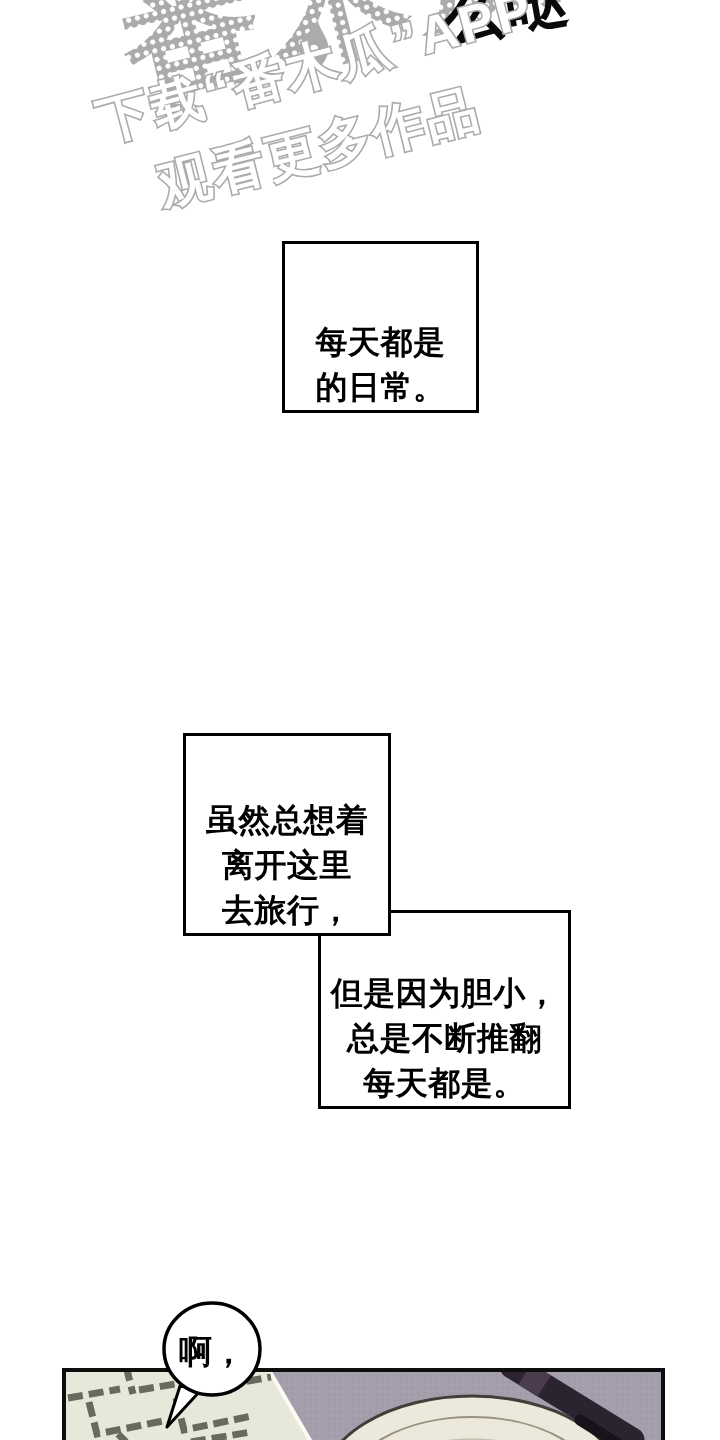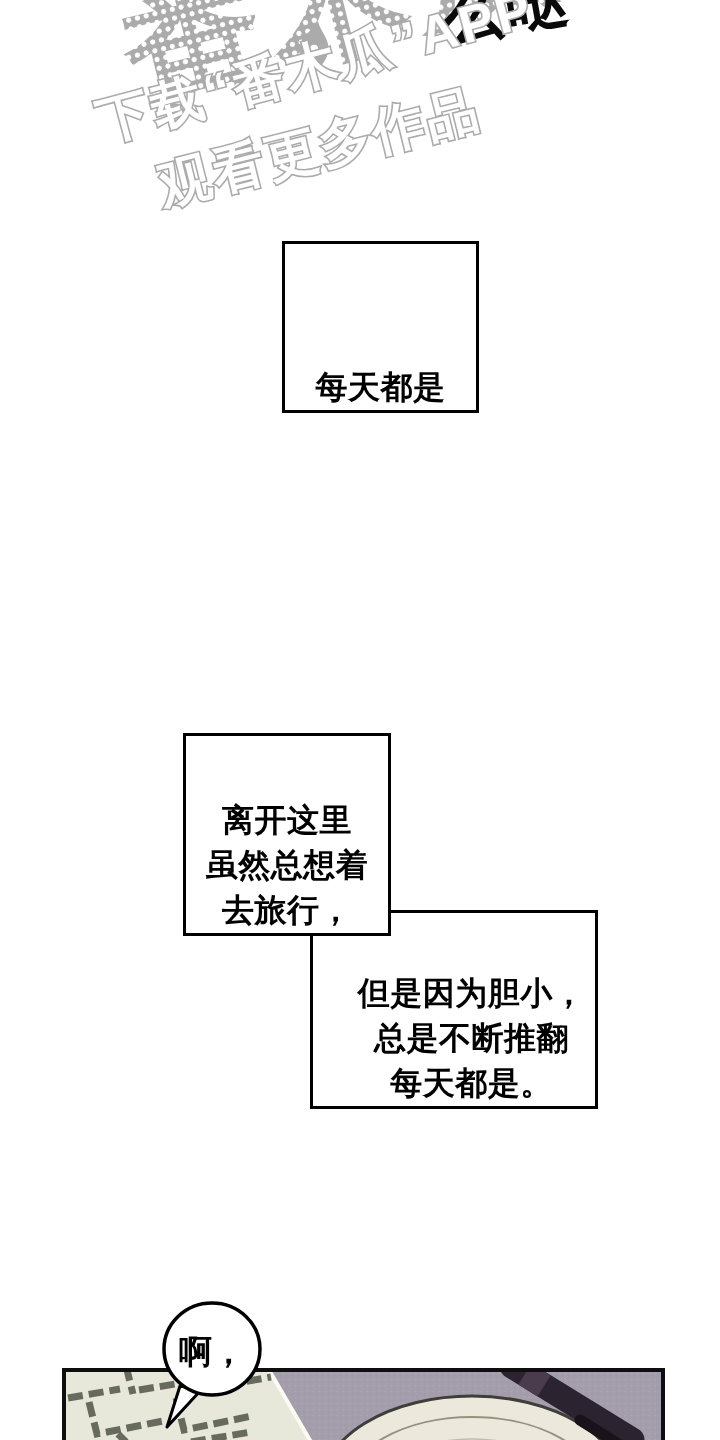--- a/index.html
+++ b/index.html
@@ -38,21 +38,21 @@
 
   
   .caption{
     position:absolute;background:#ffffff;border:3px solid #000000;
     display:flex;flex-direction:column;justify-content:flex-end;align-items:center;
     font-size:32px;line-height:45px;font-weight:700;color:#000000;
     text-align:center;letter-spacing:0.5px;
   }
   .caption-1{left:282px;top:241px;width:191px;height:166px;}
   .caption-2{left:183px;top:733px;width:202px;height:197px;z-index:3;}
-  .caption-3{left:310px;top:910px;width:247px;height:193px;z-index:2;padding-left:35px;}
+  .caption-3{left:318px;top:910px;width:247px;height:193px;z-index:2;}
 
   
   .panel{
     position:absolute;left:62px;top:1368px;width:603px;height:75px;
     border:4px solid #0e0e0e;border-bottom:none;box-sizing:border-box;
     background:#a49eac;overflow:hidden;z-index:1;
   }
   .panel svg{display:block;}
 
   
@@ -79,31 +79,32 @@
     </div>
 
     <div class="wm-scribble">么哒</div>
 
     <div class="wm-outline wm-line1">下载“番木瓜”APP</div>
     <div class="wm-outline wm-line2">观看更多作品</div>
   </div>
 
   <div class="caption caption-1">
     <span>每天都是</span>
+    <span>的日常。</span>
   </div>
 
   <div class="caption caption-3">
     <span>但是因为胆小，</span>
     <span>总是不断推翻</span>
     <span>每天都是。</span>
   </div>
 
   <div class="caption caption-2">
+    <span>虽然总想着</span>
     <span>离开这里</span>
-    <span>虽然总想着</span>
     <span>去旅行，</span>
   </div>
 
   <div class="panel">
     <svg width="595" height="70" viewBox="0 0 595 70">
       <defs>
         <clipPath id="paperClip">
           <polygon points="-2,-2 203,-2 245,70 -2,70"></polygon>
         </clipPath>
         <pattern id="noise" width="6" height="6" patternUnits="userSpaceOnUse">

